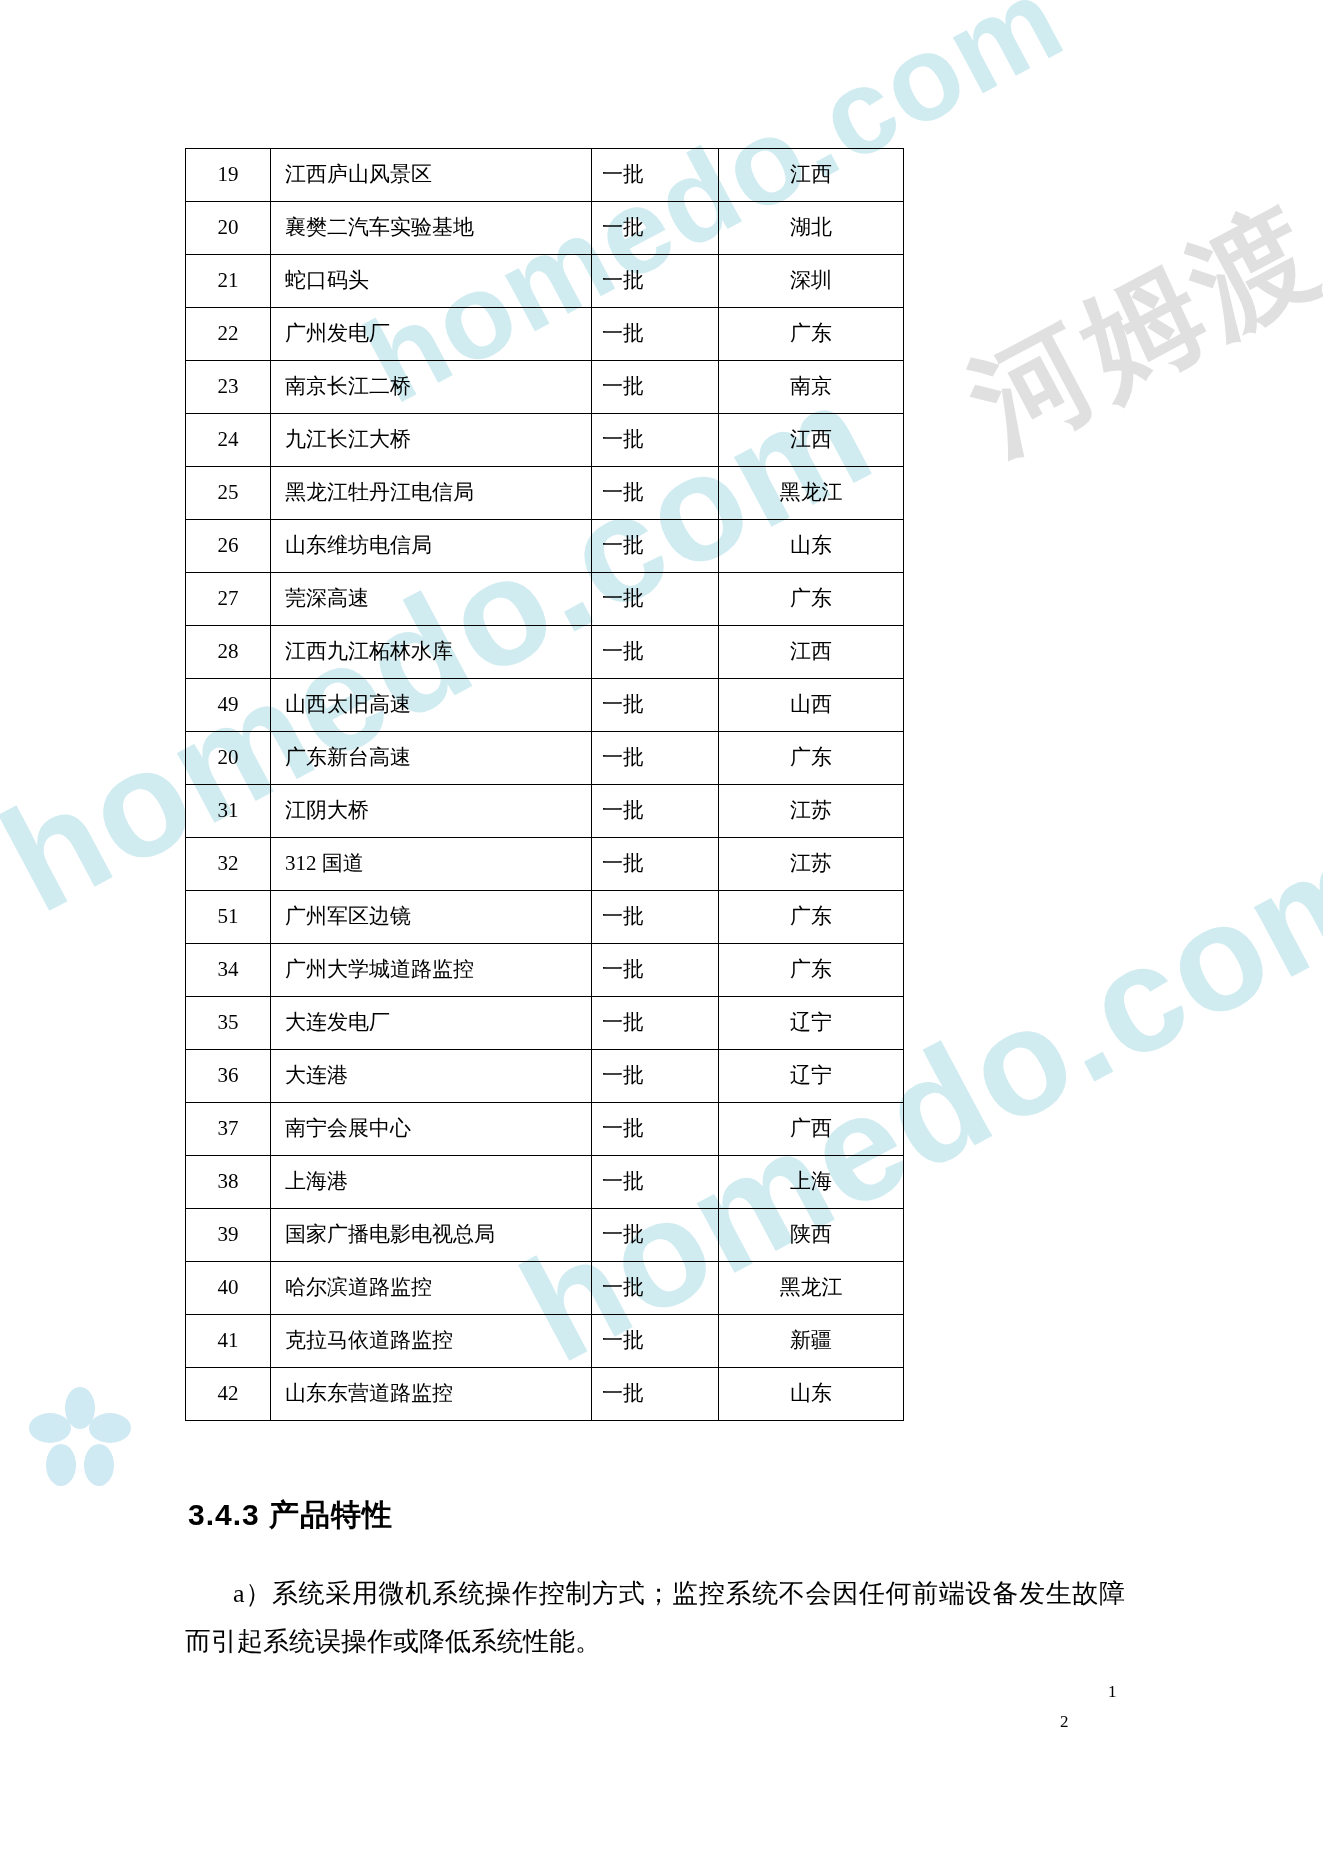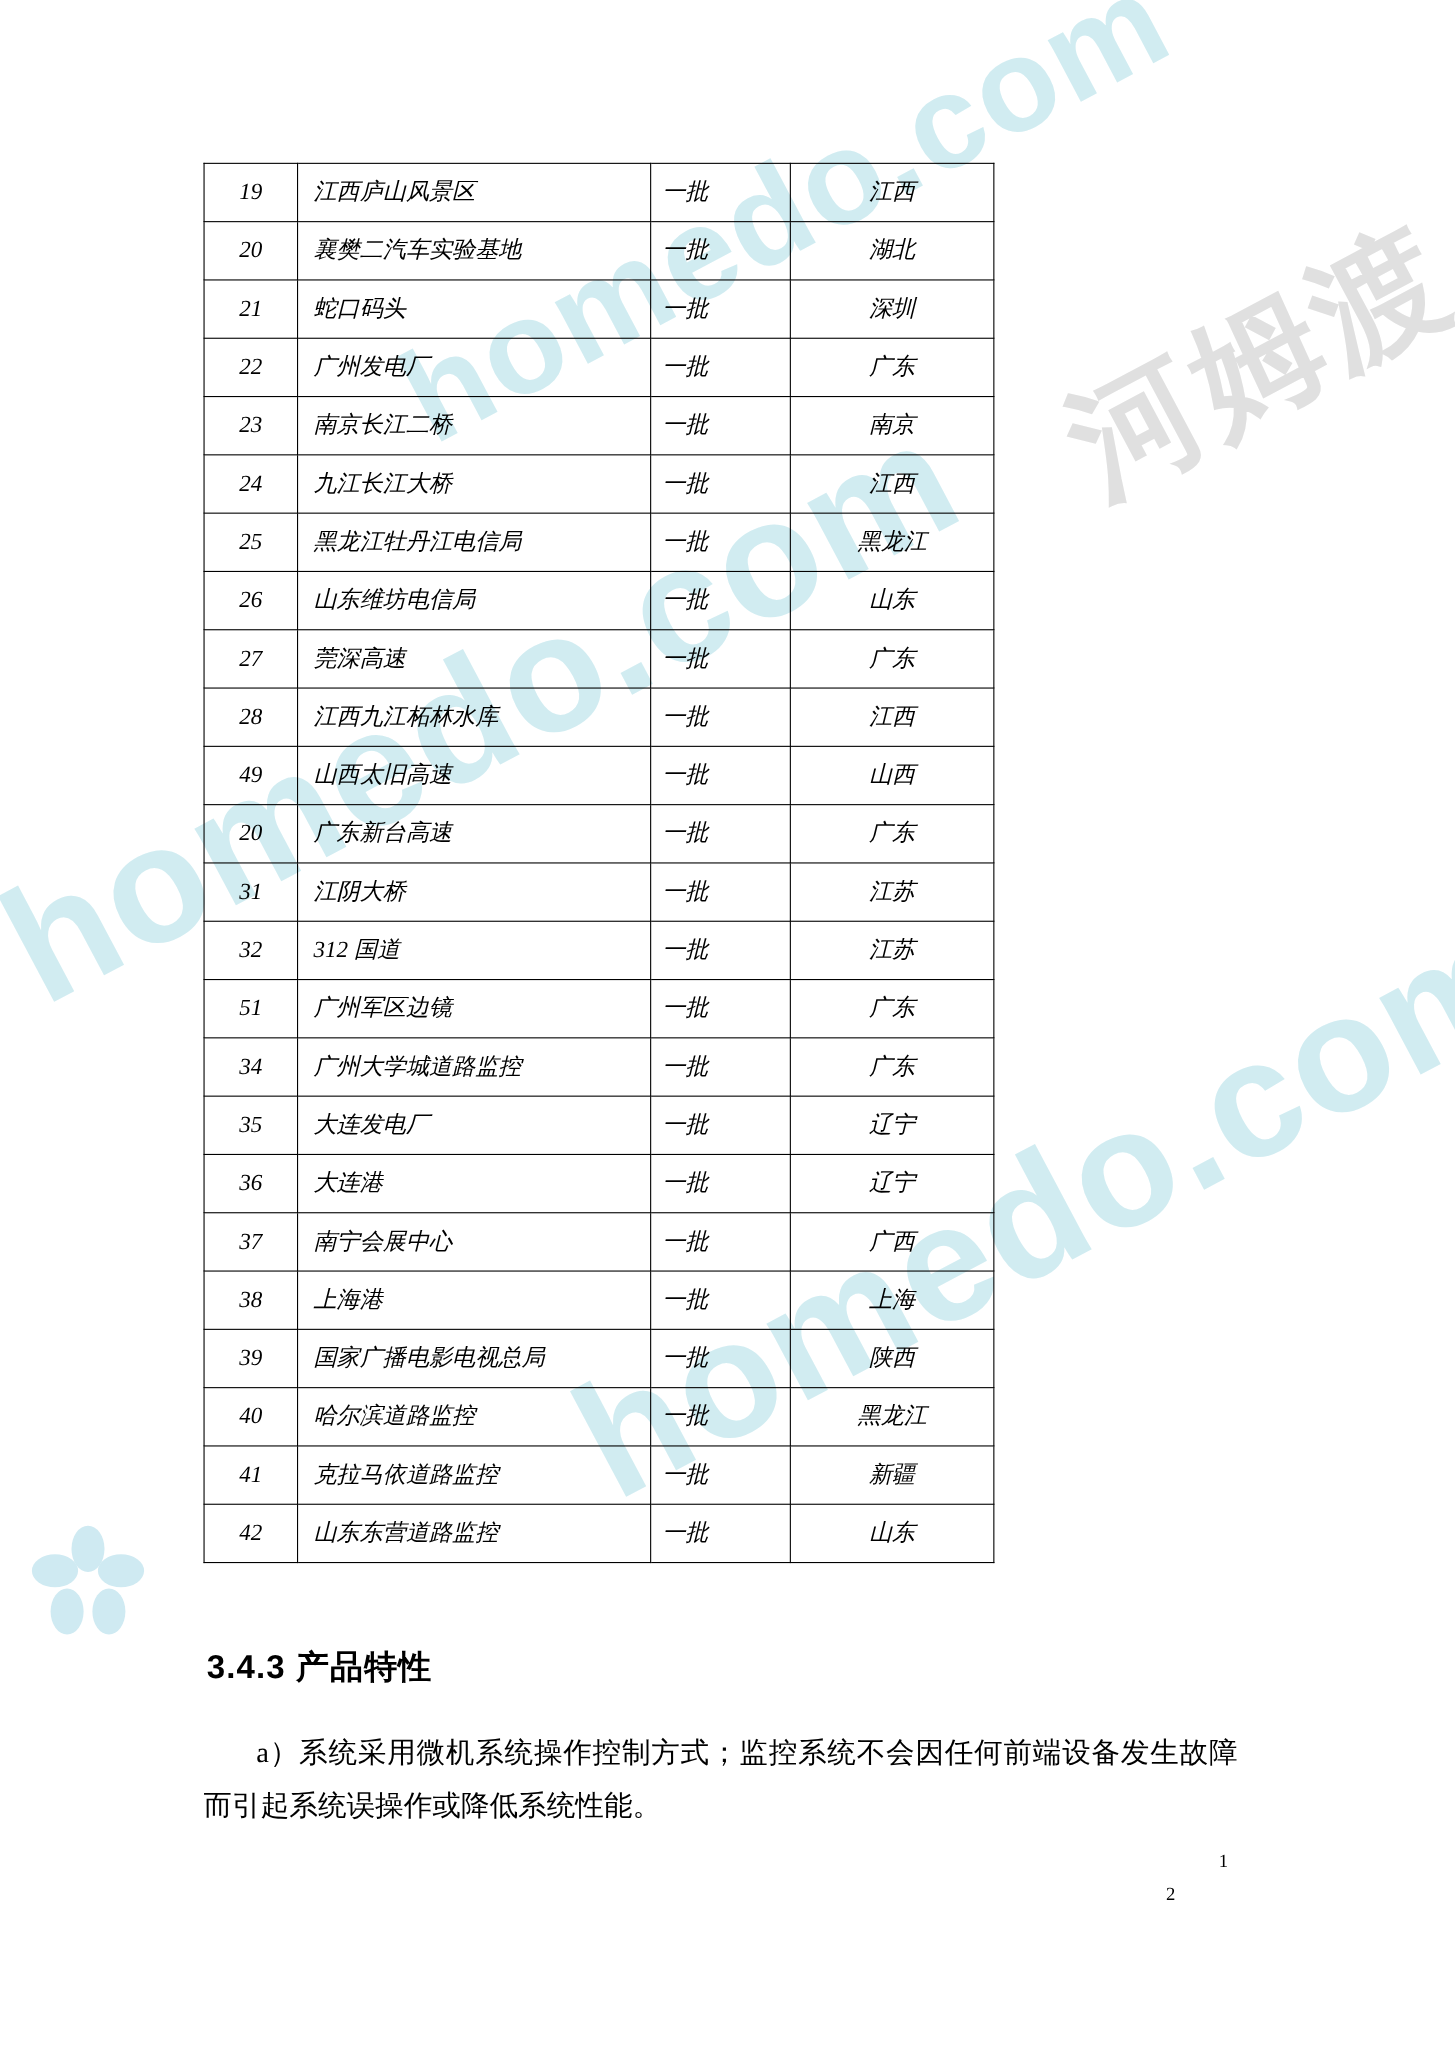--- a/index.html
+++ b/index.html
@@ -70,21 +70,20 @@
   }
 
   
   .doc-table {
     position: absolute;
     left: 185px;
     top: 148px;
     border-collapse: collapse;
     font-size: 21px;
     line-height: 1.2;
-    font-style: italic;
   }
   .doc-table td {
     border: 1px solid #000;
     height: 52px;
     padding: 0 6px;
     vertical-align: middle;
   }
   .col-idx {
     width: 72px;
     text-align: center;

